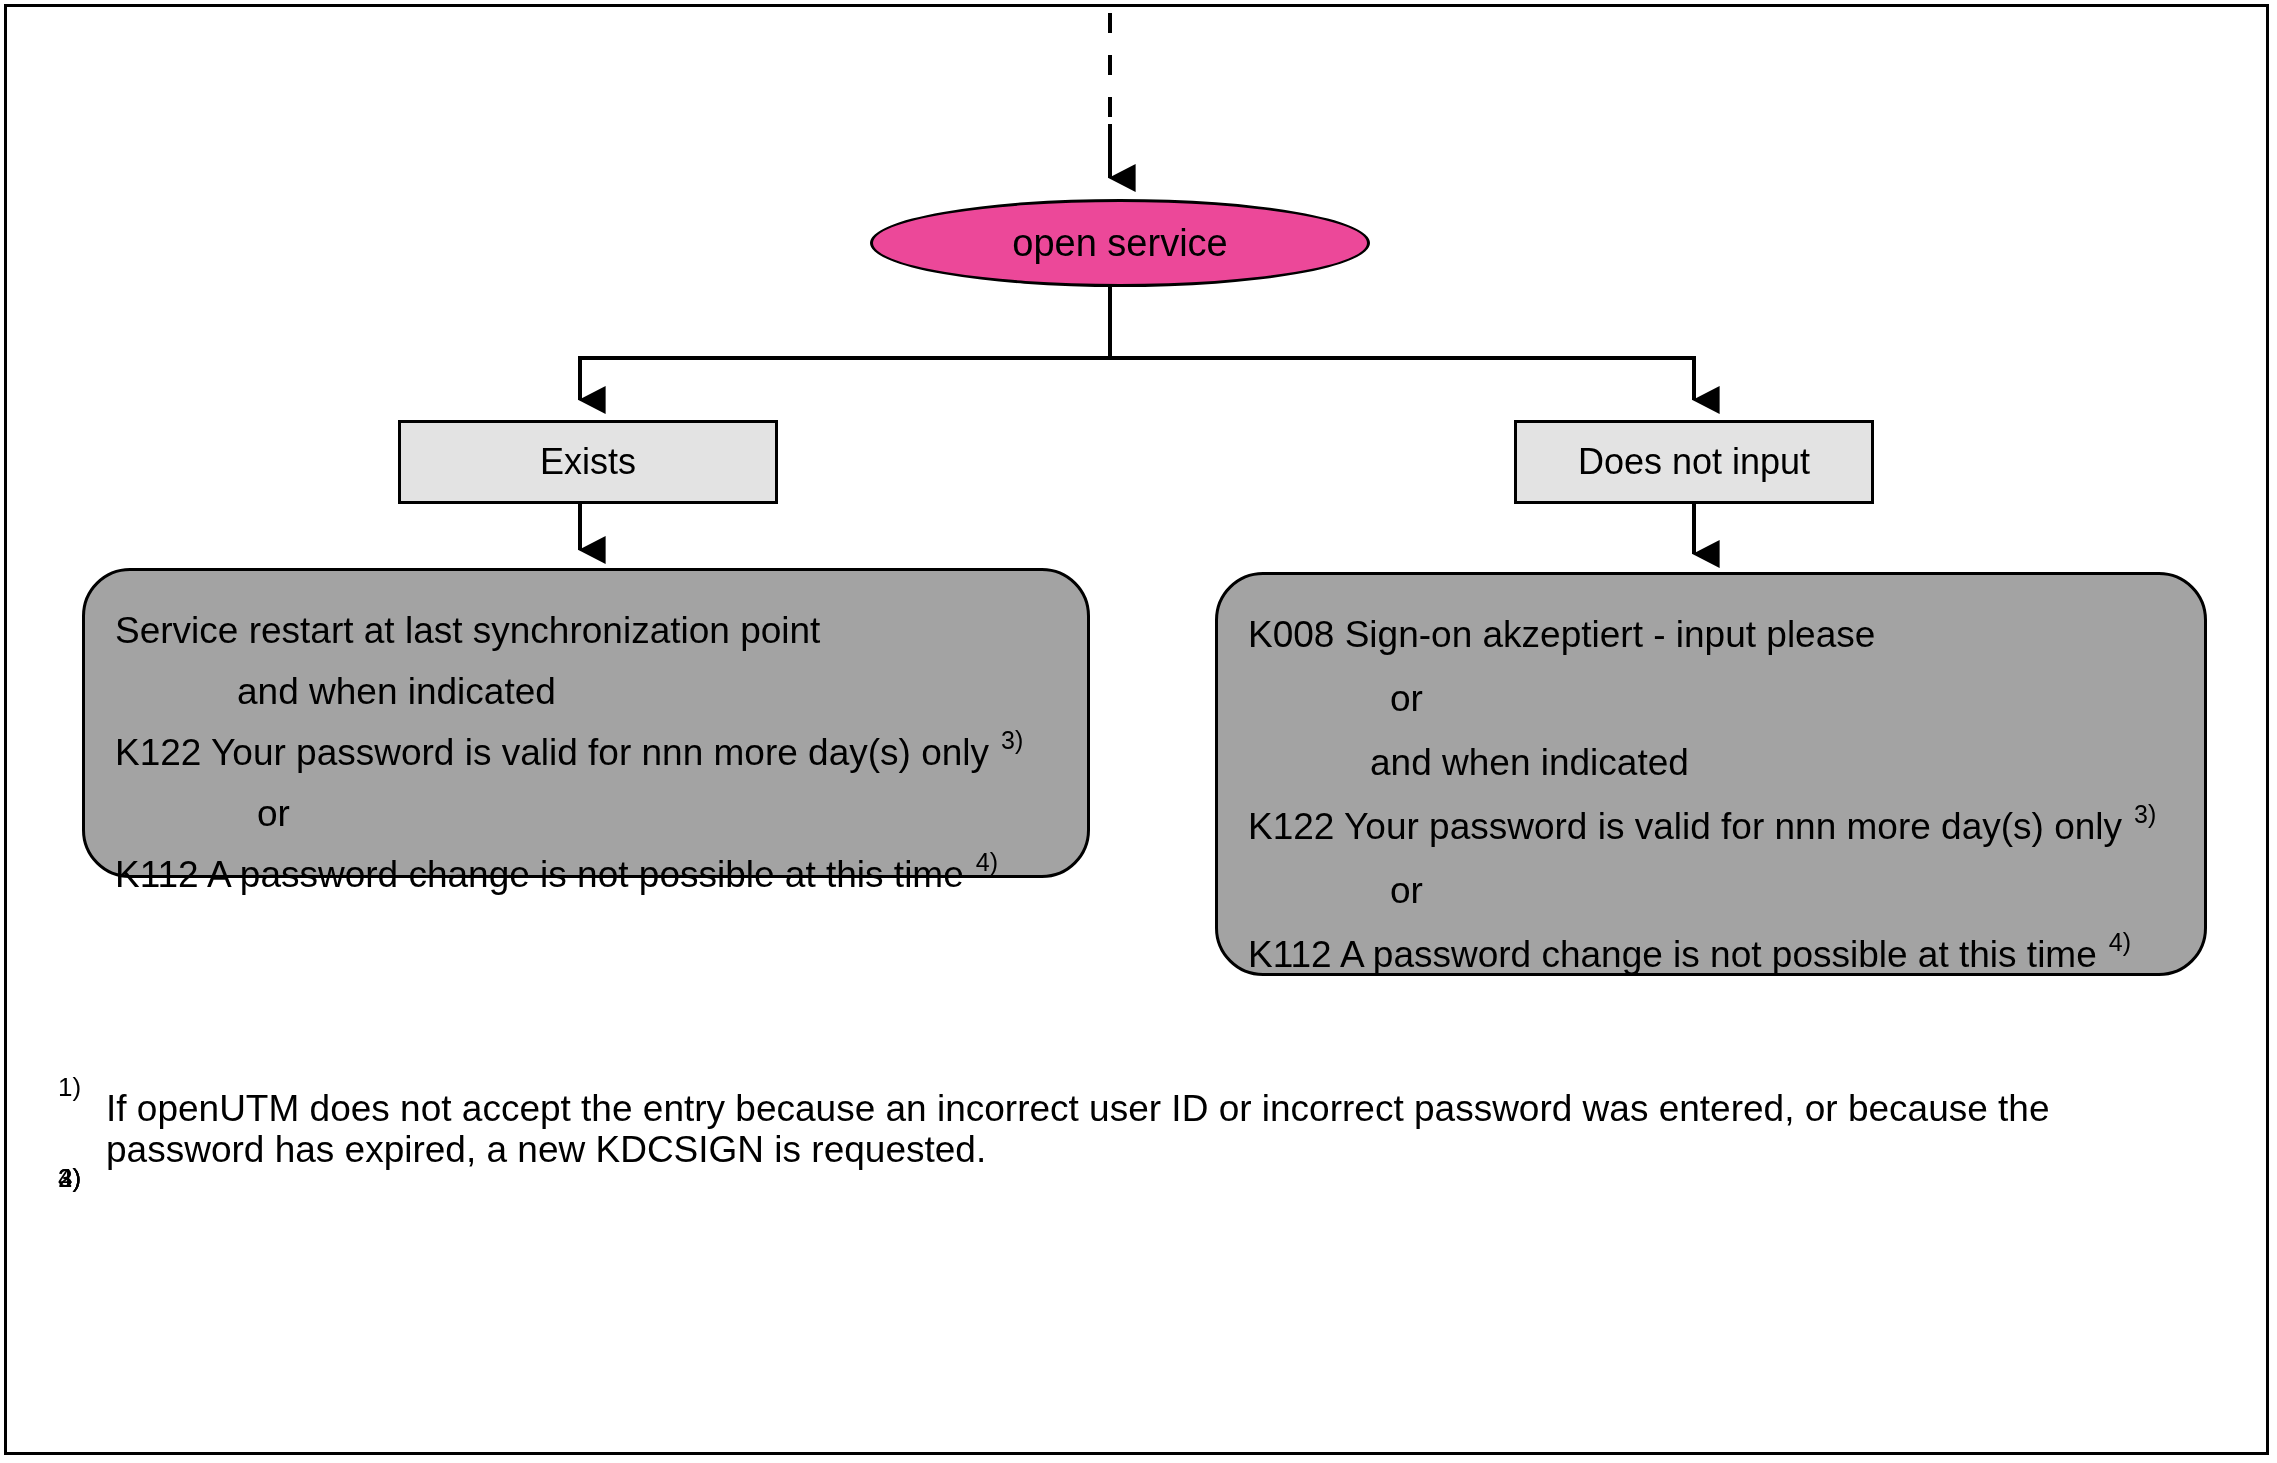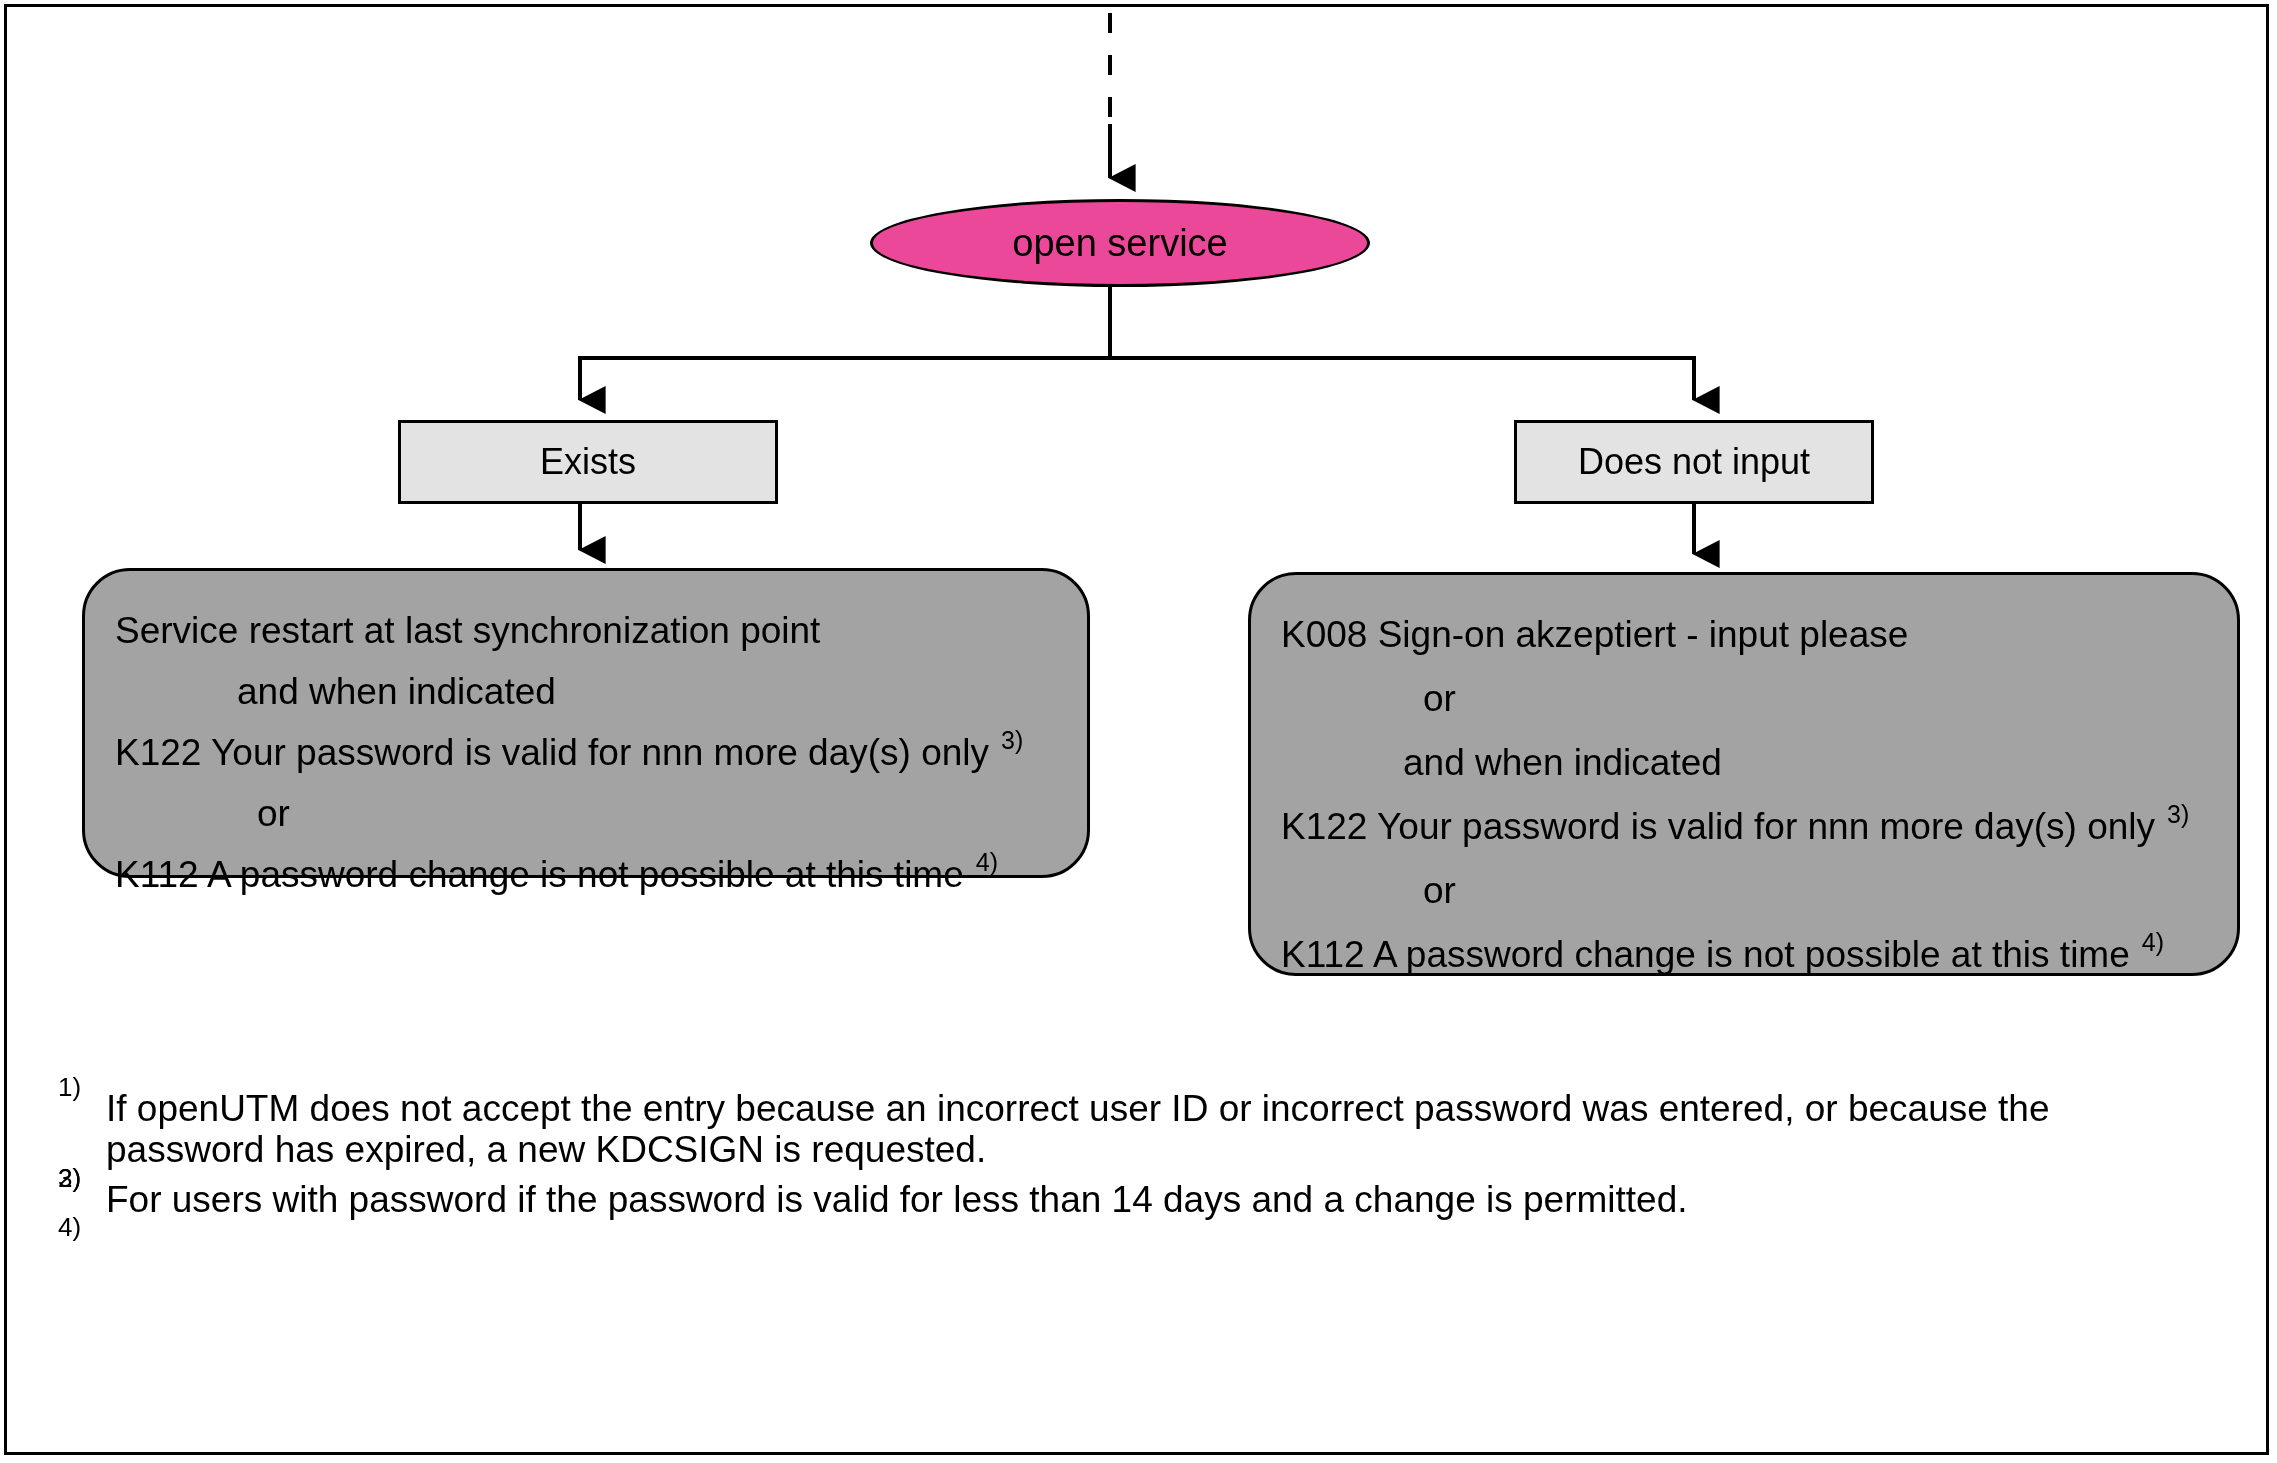--- a/index.html
+++ b/index.html
@@ -76,21 +76,21 @@
   
   .round-box {
     position: absolute;
     background: #a3a3a3;
     border: 3px solid #000000;
     border-radius: 48px;
     box-sizing: border-box;
     padding: 24px 30px;
   }
   #round-left  { left: 82px;   top: 568px; width: 1008px; height: 310px; }
-  #round-right { left: 1248px; top: 572px; width: 992px;  height: 404px; }
+  #round-right { left: 1215px; top: 572px; width: 992px;  height: 404px; }
 
   .msg-line {
     font-size: 37px;
     line-height: 1.0;
     white-space: nowrap;
     margin: 0;
     padding: 0;
     height: 54px;
     display: flex;
     align-items: flex-end;
@@ -204,15 +204,15 @@
     </div>
     <div class="msg-line">
       <span>K112 A password change is not possible at this time</span>
       <span class="sup">4)</span>
     </div>
   </div>
 
 <div id="footnotes">
     <div class="footnote"><span class="marker">1)</span><span class="ftext">If openUTM does not accept the entry because an incorrect user ID or incorrect password was entered, or because the password has expired, a new KDCSIGN is requested.</span></div>
     <div class="footnote"><span class="marker">2)</span></div>
-    <div class="footnote"><span class="marker">3)</span><span class="ftext">For users with password if the password is valid for less than 14 days and a change is permitted.</span></div>
+    <div class="footnote"><span class="marker">3)</span></div>
     <div class="footnote"><span class="marker">4)</span></div>
   </div>
 
 </body></html>

